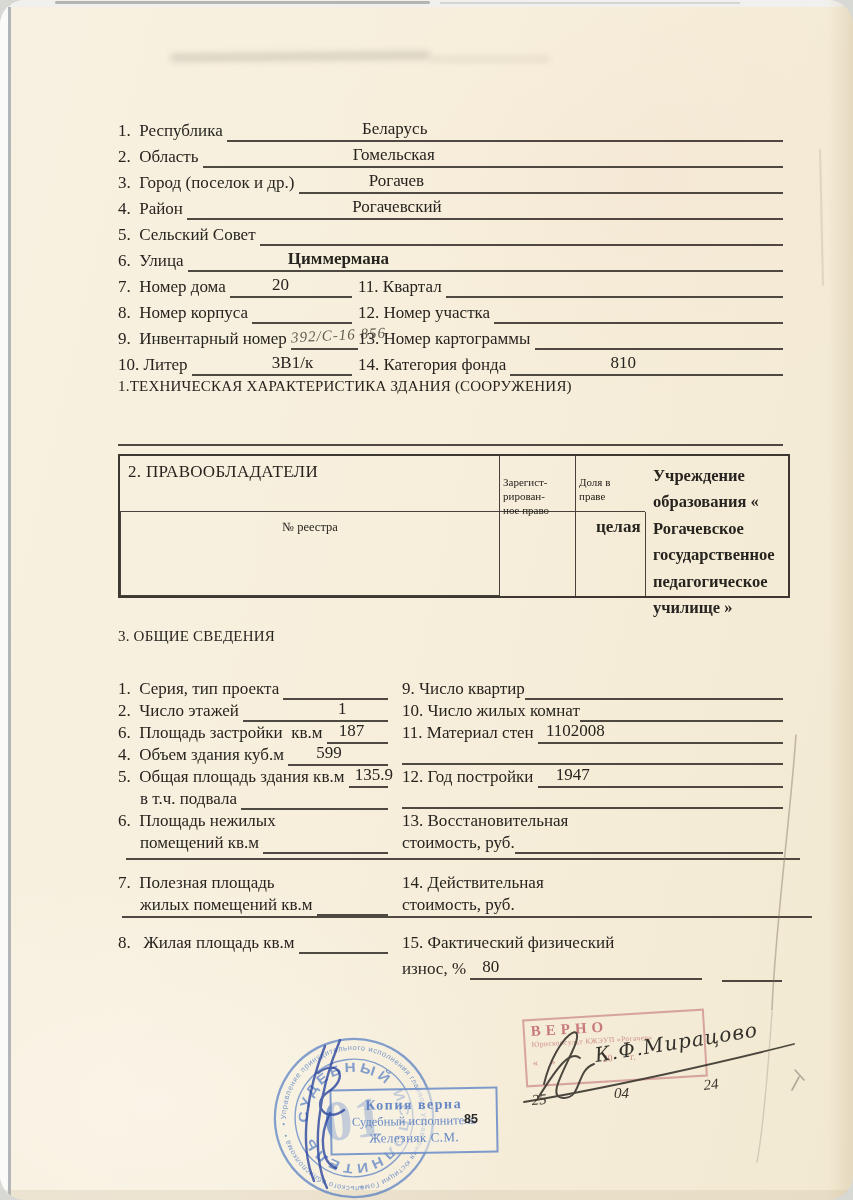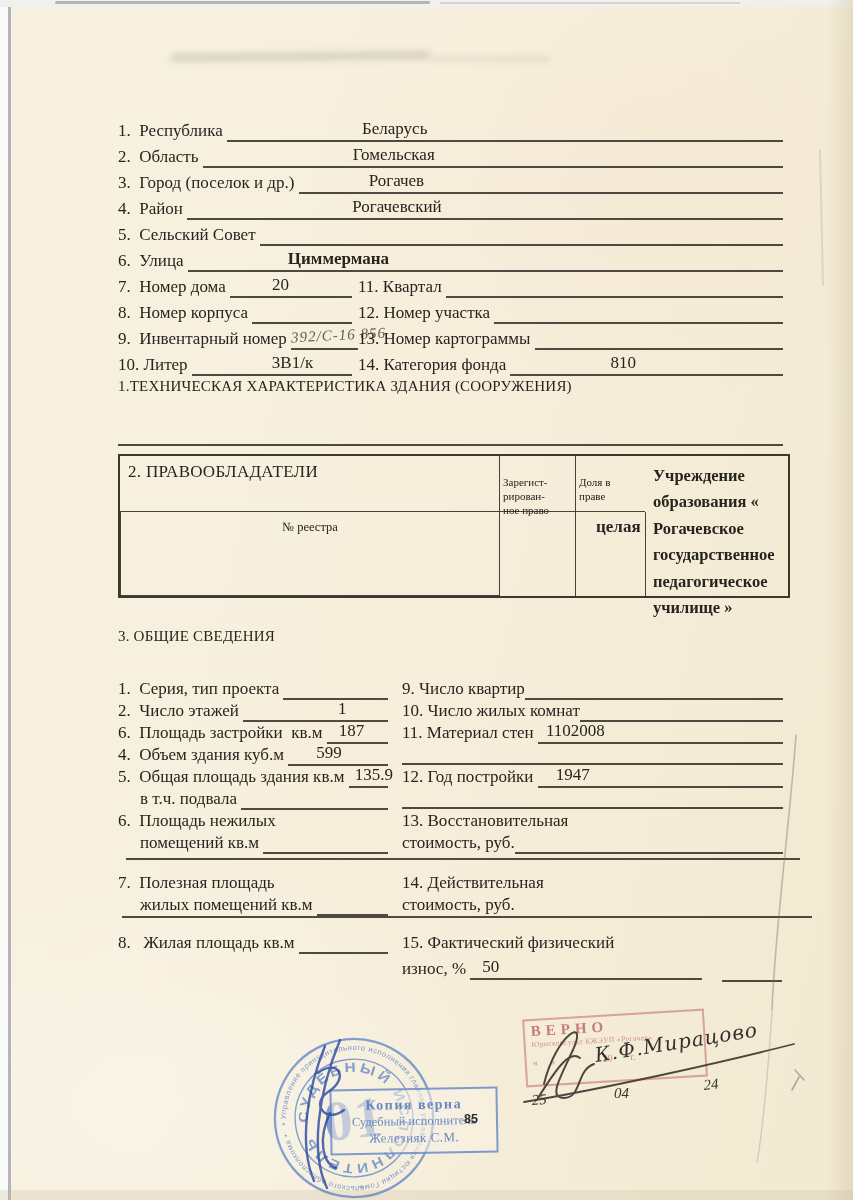--- a/index.html
+++ b/index.html
@@ -1,21 +1,21 @@
 <!DOCTYPE html>
 <html><head>
 <meta charset="utf-8">
 <style>
   html,body{margin:0;padding:0;background:#d8d8d4;}
   .page{position:relative;width:853px;height:1200px;overflow:hidden;
         background:
           radial-gradient(ellipse 600px 400px at 18% 92%, rgba(255,255,255,.30), rgba(255,255,255,0) 60%),
           radial-gradient(ellipse 500px 350px at 75% 15%, rgba(243,221,203,.25), rgba(243,221,203,0) 65%),
           linear-gradient(103deg,#f8f1e1 0%,#f7efdc 45%,#f2e9d2 100%);
-        font-family:"Liberation Serif","DejaVu Serif",serif;color:#27241f;}
+        font-family:"Liberation Serif","DejaVu Serif",serif;color:#27241f;border-radius:25px;}
   
   .edge-left-white{position:absolute;left:0;top:0;width:8px;height:1200px;background:#fafaf8;}
   .edge-left-line{position:absolute;left:8px;top:0;width:3px;height:1200px;background:#a7acb1;opacity:.85;}
   .edge-top{position:absolute;left:0;top:0;width:853px;height:7px;background:#f0f1ee;}
   .edge-top-dark{position:absolute;left:55px;top:1px;width:375px;height:3px;background:#777;opacity:.5;border-radius:2px;}
   .edge-top-dark2{position:absolute;left:440px;top:2px;width:300px;height:2px;background:#999;opacity:.3;}
   .edge-right{position:absolute;right:0;top:0;width:26px;height:1200px;background:linear-gradient(to right,rgba(208,192,160,0),rgba(208,192,160,.4));}
   .edge-bottom{position:absolute;left:0;bottom:0;width:853px;height:10px;background:rgba(200,185,155,.25);}
   .smudge{position:absolute;left:170px;top:52px;width:260px;height:9px;background:rgba(120,112,100,.22);filter:blur(3px);transform:rotate(-.6deg);border-radius:4px;}
   .smudge2{position:absolute;left:430px;top:56px;width:120px;height:6px;background:rgba(120,112,100,.12);filter:blur(3px);}
@@ -260,21 +260,21 @@
   <div class="row" style="left:402px;top:892px;width:381px">
     <span class="lbl">стоимость, руб.</span>
   </div>
   <div class="ln" style="left:122px;top:916px;width:690px"></div>
   <div class="row" style="left:402px;top:930px;width:381px">
     <span class="lbl">15. Фактический физический</span>
   </div>
   <div class="row" style="left:402px;top:956px;width:300px">
     <span class="lbl">износ, % </span>
     <span class="fill">
-        <span class="val" style="left:12px">50</span>
+        <span class="val" style="left:12px">80</span>
       </span>
   </div>
   <div class="ln" style="left:722px;top:980px;width:60px"></div>
 
   <svg class="roundstamp" width="184" height="184" viewBox="0 0 200 200">
     <g fill="none" stroke="#4d78c2" opacity="0.8">
       <circle cx="100" cy="100" r="86" stroke-width="2.5"></circle>
       <circle cx="100" cy="100" r="64" stroke-width="1.5"></circle>
     </g>
     <defs>

